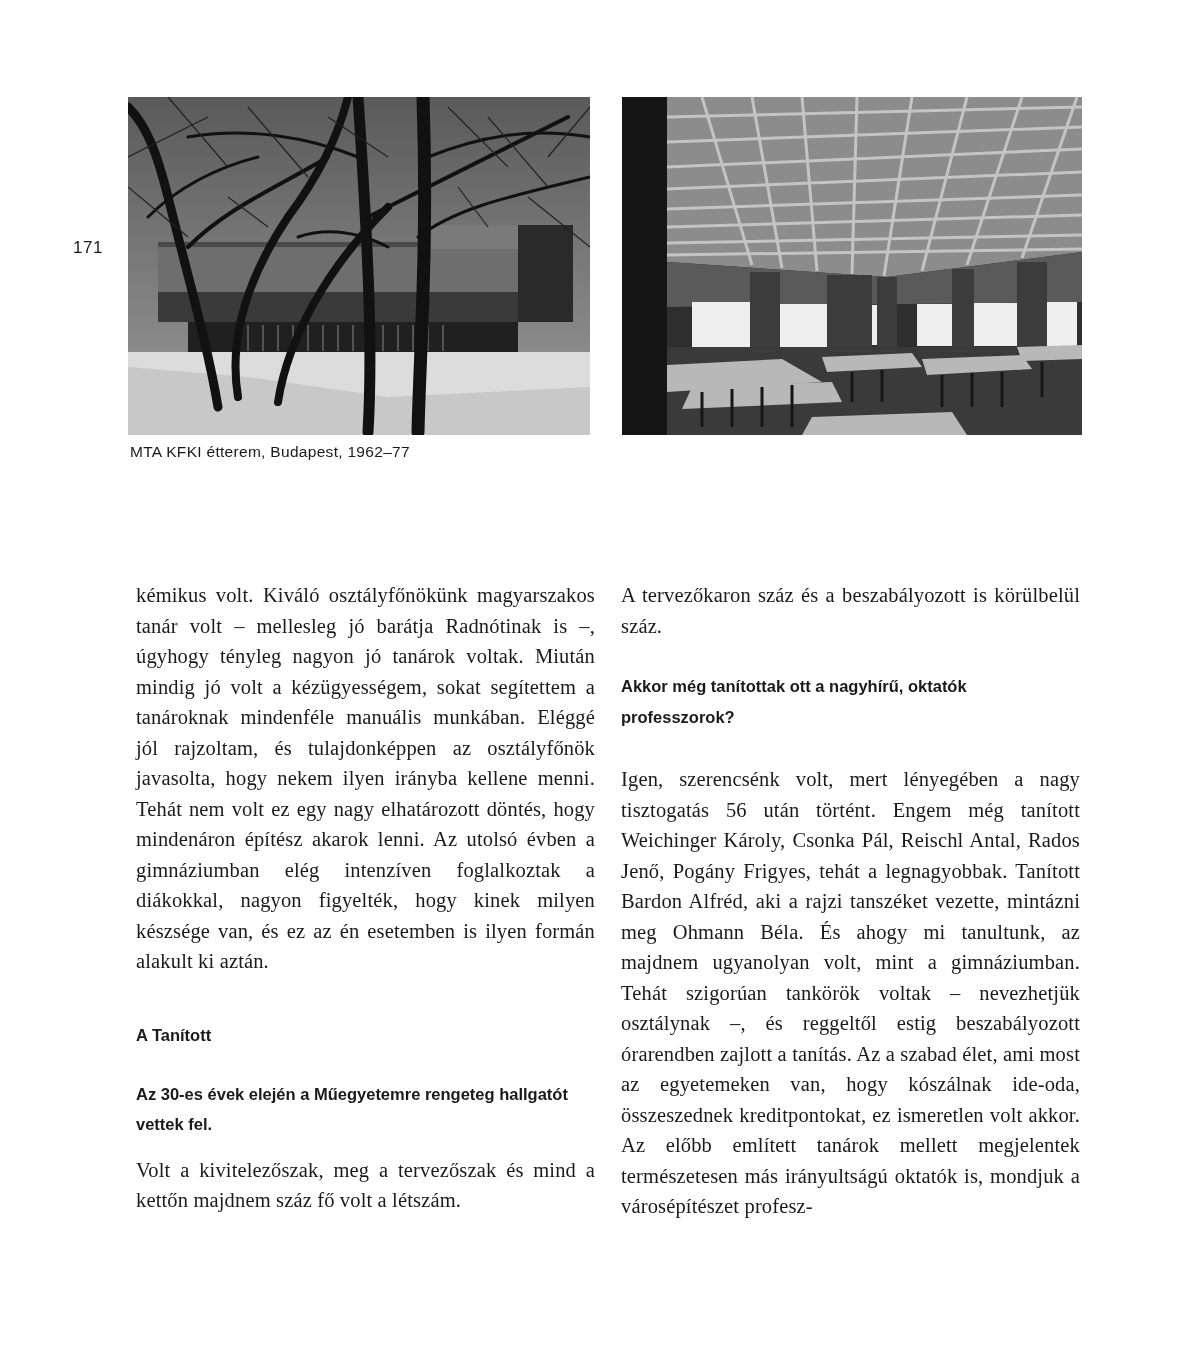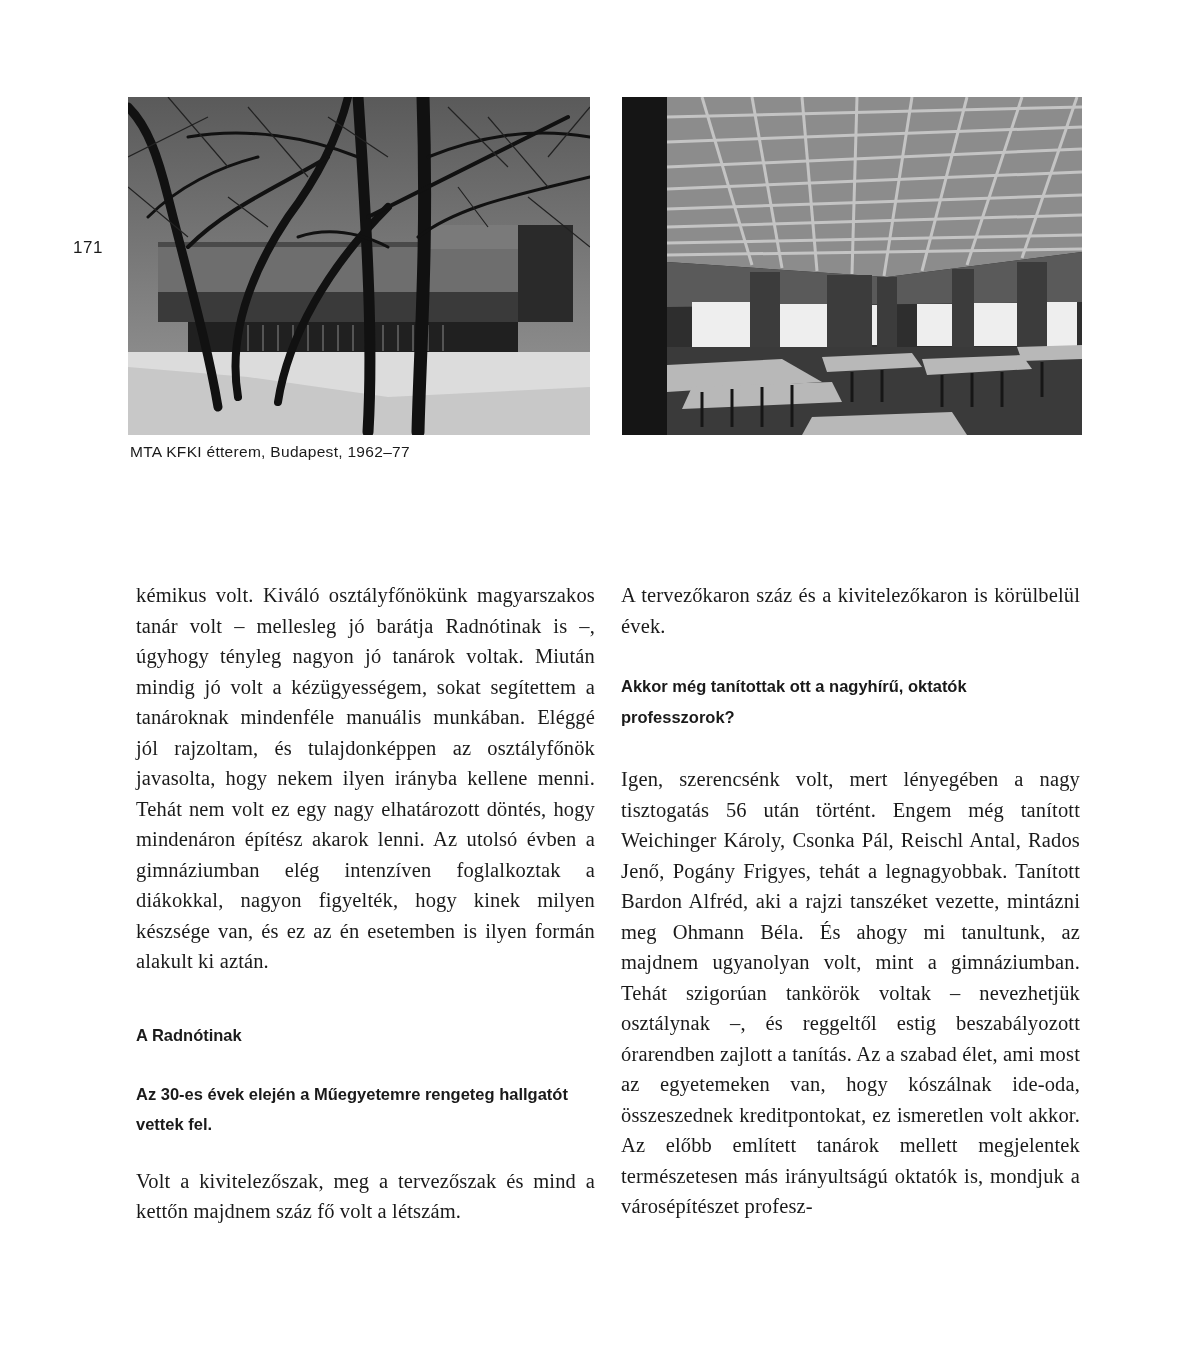--- a/index.html
+++ b/index.html
@@ -165,22 +165,22 @@
       <line x1="380" y1="275" x2="380" y2="310"></line>
         <line x1="420" y1="265" x2="420" y2="300"></line>
     </g>
   </svg>
 </div>
 
 <div class="caption">MTA KFKI étterem, Budapest, 1962–77</div>
 
 <div class="column" id="col-left">
   <p class="body-text">kémikus volt. Kiváló osztályfőnökünk magyarszakos tanár volt – mellesleg jó barátja Radnótinak is –, úgyhogy tényleg nagyon jó tanárok voltak. Miután mindig jó volt a kézügyességem, sokat segítettem a tanároknak mindenféle manuális munkában. Eléggé jól rajzoltam, és tulajdonképpen az osztályfőnök javasolta, hogy nekem ilyen irányba kellene menni. Tehát nem volt ez egy nagy elhatározott döntés, hogy mindenáron építész akarok lenni. Az utolsó évben a gimnáziumban elég intenzíven foglalkoztak a diákokkal, nagyon figyelték, hogy kinek milyen készsége van, és ez az én esetemben is ilyen formán alakult ki aztán.</p>
-  <h3 class="heading" style="margin-top:44px;">A Radnótinak</h3>
+  <h3 class="heading" style="margin-top:44px;">A Tanított</h3>
   <p class="question" style="margin-top:30px;">Az 30-es évek elején a Műegyetemre rengeteg hallgatót vettek fel.</p>
-  <p class="body-text" style="margin-top:26px;">Volt a kivitelezőszak, meg a tervezőszak és mind a kettőn majdnem száz fő volt a létszám.</p>
+  <p class="body-text" style="margin-top:15px;">Volt a kivitelezőszak, meg a tervezőszak és mind a kettőn majdnem száz fő volt a létszám.</p>
 </div>
 
 <div class="column" id="col-right">
-  <p class="body-text">A tervezőkaron száz és a kivitelezőkaron is körülbelül évek.</p>
+  <p class="body-text">A tervezőkaron száz és a beszabályozott is körülbelül száz.</p>
   <p class="question" style="margin-top:30px;">Akkor még tanítottak ott a nagyhírű, oktatók professzorok?</p>
   <p class="body-text" style="margin-top:32px;">Igen, szerencsénk volt, mert lényegében a nagy tisztogatás 56 után történt. Engem még tanított Weichinger Károly, Csonka Pál, Reischl Antal, Rados Jenő, Pogány Frigyes, tehát a legnagyobbak. Tanított Bardon Alfréd, aki a rajzi tanszéket vezette, mintázni meg Ohmann Béla. És ahogy mi tanultunk, az majdnem ugyanolyan volt, mint a gimnáziumban. Tehát szigorúan tankörök voltak – nevezhetjük osztálynak –, és reggeltől estig beszabályozott órarendben zajlott a tanítás. Az a szabad élet, ami most az egyetemeken van, hogy kószálnak ide-oda, összeszednek kreditpontokat, ez ismeretlen volt akkor. Az előbb említett tanárok mellett megjelentek természetesen más irányultságú oktatók is, mondjuk a városépítészet profesz-</p>
 </div>
 
 </body></html>

